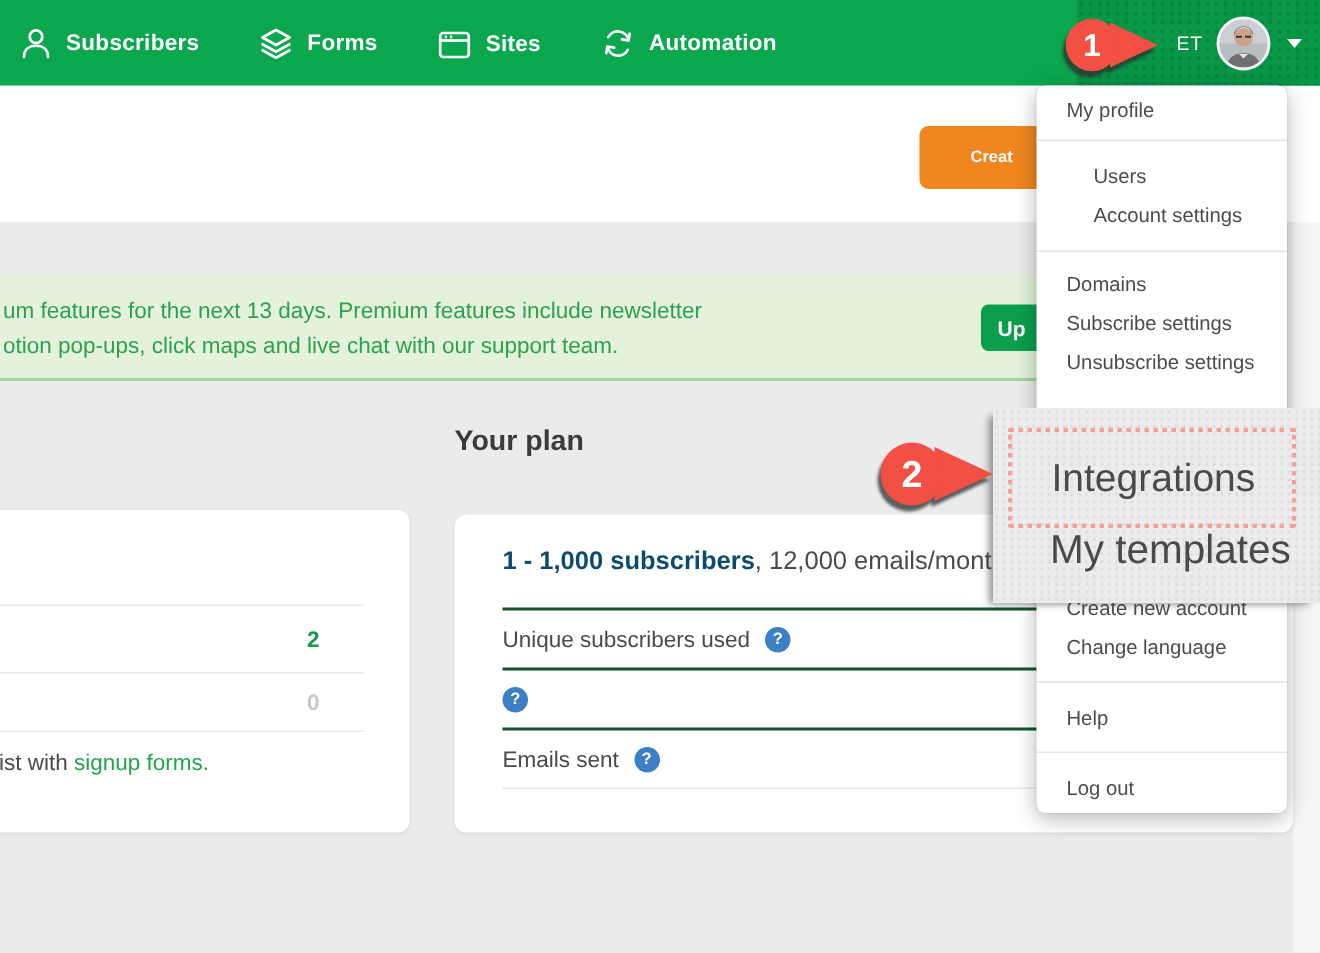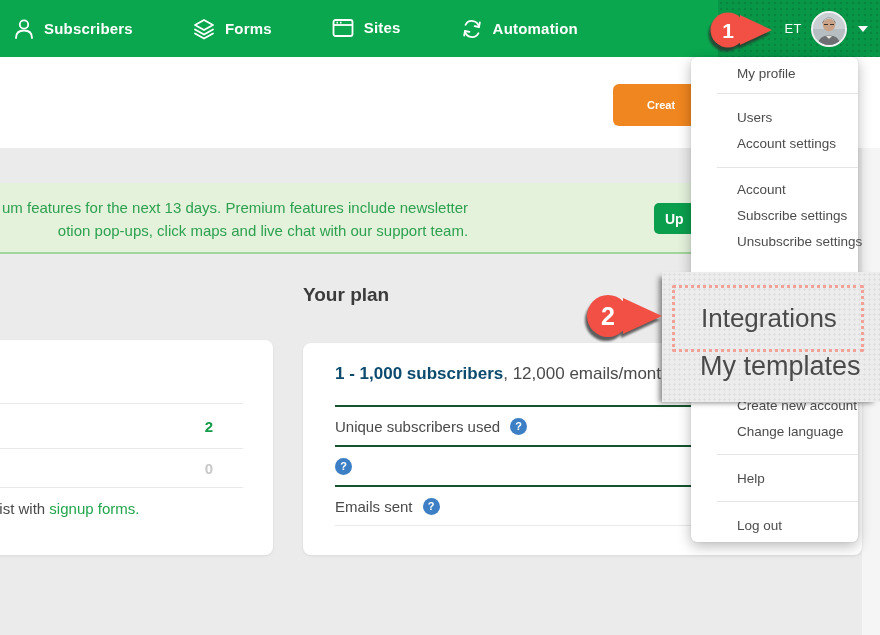--- a/index.html
+++ b/index.html
@@ -13,21 +13,21 @@
   .topbar {
     position:absolute; left:0; top:0; width:880px; height:57px;
     background:#0aa74f; z-index:5; display:flex; align-items:center;
   }
   .topbar-right-panel {
     position:absolute; right:0; top:0; width:162px; height:57px;
     background:#089647;
     background-image:radial-gradient(rgba(0,0,0,0.12) 1px, transparent 1.6px);
     background-size:6px 6px;
   }
-  .nav { display:flex; align-items:flex-start; padding-left:14px; gap:60px; position:relative; }
+  .nav { display:flex; align-items:flex-end; padding-left:14px; gap:40px; position:relative; }
   .nav-item { display:flex; align-items:center; gap:10px; cursor:pointer; }
   .nav-item svg { display:block; }
   .nav-label { color:#fff; font-weight:bold; font-size:15px; letter-spacing:0.2px; }
   .user-area {
     position:absolute; right:12px; top:0; height:57px;
     display:flex; align-items:center; gap:9px; z-index:6;
   }
   .user-initials { color:#fff; font-weight:normal; font-size:13px; letter-spacing:0.5px; }
   .avatar {
     width:36px; height:36px; border-radius:50%; border:2px solid #f2f2f2;
@@ -44,21 +44,21 @@
     background:#f0861f; border:none; border-radius:6px; cursor:pointer;
     color:#fff; font-weight:bold; font-size:11px; text-align:left; padding-left:34px;
     font-family:inherit; z-index:2;
   }
   
   .page { position:absolute; left:0; top:148px; width:862px; height:487px; background:#ebebeb; }
   .right-strip { position:absolute; right:0; top:148px; width:18px; height:487px; background:#f5f5f5; }
   
   .banner {
     position:absolute; left:0; top:183px; width:802px; height:71px;
-    background:#e4f2dc; border-bottom:2px solid #a3d69d; z-index:1;text-align:right;
+    background:#e4f2dc; border-bottom:2px solid #a3d69d; z-index:1;
   }
   .banner-text { position:absolute; left:2px; top:13px; font-size:15px; line-height:23px; color:#2da150; }
   .banner-btn {
     position:absolute; left:654px; top:203px; width:96px; height:31px;
     background:#0b9e4d; border:none; border-radius:5px; cursor:pointer;
     color:#fff; font-weight:bold; font-size:14px; text-align:left; padding-left:11px;
     font-family:inherit; z-index:2;
   }
   
   .plan-heading { position:absolute; left:303px; top:284px; font-size:19px; font-weight:bold; color:#3b3b3b; z-index:1; }
@@ -81,28 +81,28 @@
     width:17px; height:17px; border-radius:50%; background:#3c7fc4; color:#fff;
     font-size:11px; font-weight:bold; display:inline-flex; align-items:center; justify-content:center;
     cursor:pointer; flex:0 0 auto;
   }
   
   .menu {
     position:absolute; left:691px; top:57px; width:167px; z-index:10;
     background:#fff; border-radius:6px;
     box-shadow:0 4px 14px rgba(0,0,0,0.28), 0 0 2px rgba(0,0,0,0.10);
   }
-  .menu-group { border-bottom:1px solid #e4e4e4;margin-left:26px; }
+  .menu-group { border-bottom:1px solid #e4e4e4; }
   .menu-group:last-child { border-bottom:none; }
   .menu-item {
     height:26px; line-height:26px; padding-left:20px; font-size:13.5px; color:#4c4c4c;
     cursor:pointer; white-space:nowrap;
   }
   .g1 { padding-top:4px; padding-bottom:6px; }
-  .g2 { padding-top:11px; padding-bottom:10px; }
+  .g2 { padding-top:11px; padding-bottom:10px;padding-left:18px; }
   .g3 { padding-top:9px; padding-bottom:20px; }
   .g-spacer { height:107px; }
   .g5 { padding-top:14px; padding-bottom:8px; }
   .g6 { padding-top:10px; padding-bottom:9px; }
   .g7 { padding-top:11px; padding-bottom:9px; }
   .g8 { padding-top:11px; padding-bottom:3px; }
   
   .magnifier {
     position:absolute; left:662px; top:272px; width:218px; height:130px; z-index:20;
     background:#ececec;
@@ -229,21 +229,21 @@
 
 <div class="menu">
   <div class="menu-group g1">
     <div class="menu-item">My profile</div>
   </div>
   <div class="menu-group g2">
     <div class="menu-item">Users</div>
     <div class="menu-item">Account settings</div>
   </div>
   <div class="menu-group g3">
-    <div class="menu-item">Account</div>
+    <div class="menu-item">Domains</div>
     <div class="menu-item">Subscribe settings</div>
     <div class="menu-item">Unsubscribe settings</div>
   </div>
   <div class="menu-group g-spacer"></div>
   <div class="menu-group g6">
     <div class="menu-item">Create new account</div>
     <div class="menu-item">Change language</div>
   </div>
   <div class="menu-group g7">
     <div class="menu-item">Help</div>

